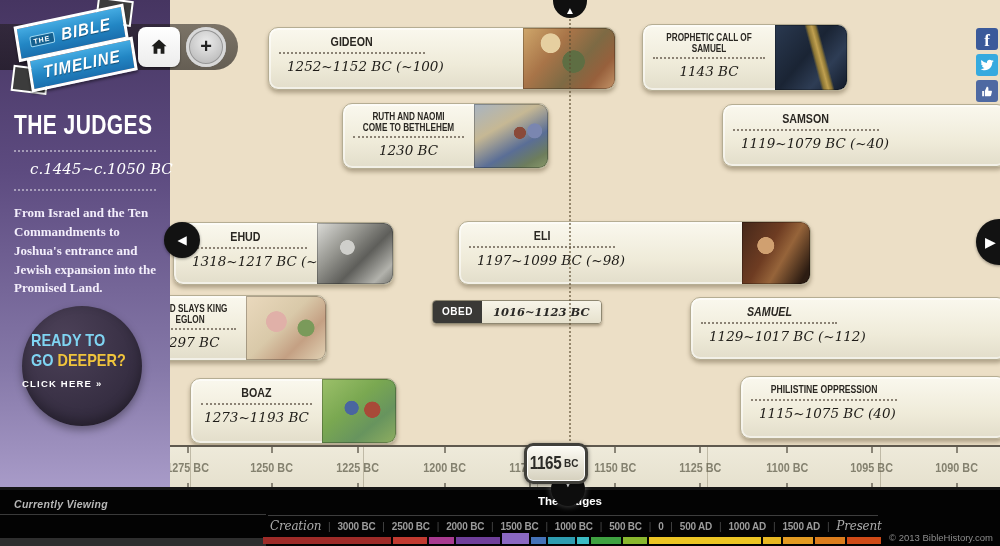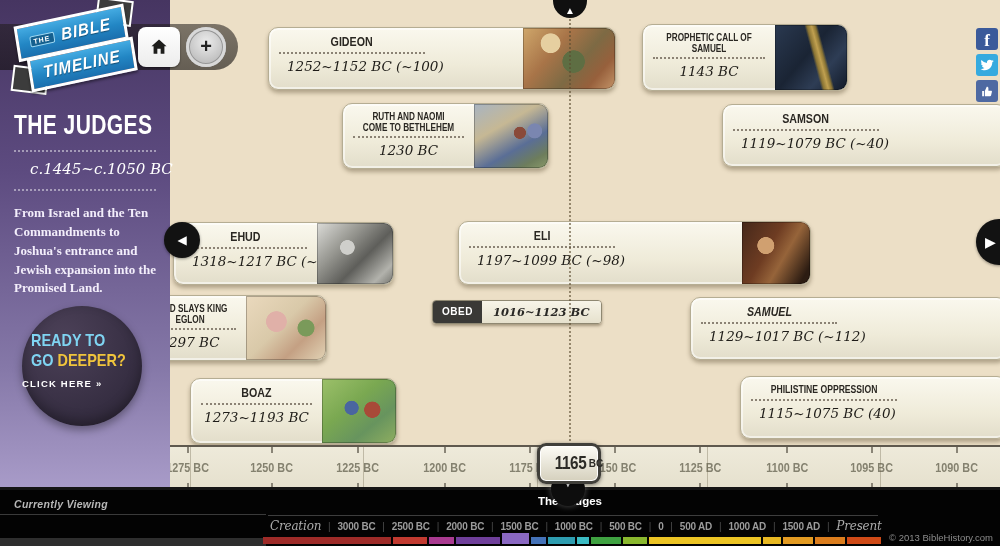--- a/index.html
+++ b/index.html
@@ -105,24 +105,24 @@
 
   
   #ruler{position:absolute;left:0;top:445px;width:1000px;height:42px;z-index:12;
     background:linear-gradient(180deg,#eeeada 0%,#e5e0cd 100%);border-top:2px solid #5f594e;}
   .tick{position:absolute;width:2px;background:#8a8577;}
   .tick.top{top:0;}.tick.bot{bottom:0;}
   .rline{position:absolute;top:0;bottom:0;width:1px;background:rgba(110,100,75,.35);}
   .rlabel{position:absolute;top:13px;width:70px;margin-left:-35px;text-align:center;
     font-weight:bold;font-size:13.5px;color:#84816f;}
   .rlabel span{display:inline-block;transform:scaleX(.8);white-space:nowrap;}
-  .marker{position:absolute;left:537px;top:443px;width:64px;height:41px;z-index:46;cursor:pointer;
+  .marker{position:absolute;left:524px;top:443px;width:64px;height:41px;z-index:46;cursor:pointer;
     background:linear-gradient(180deg,#fdfcf6,#d5d0bd);border:3px solid #403f3a;border-radius:9px;
     box-shadow:0 1px 4px rgba(0,0,0,.5), inset 0 0 0 1px #fff;box-sizing:border-box;
-    display:flex;align-items:center;justify-content:center;padding-left:17px;}
+    display:flex;align-items:center;justify-content:flex-start;}
   .marker .yr{font-size:18px;font-weight:bold;color:#2c2b27;transform:scaleX(.85);letter-spacing:-.5px;}
   .marker .era{font-size:10px;font-weight:bold;color:#2c2b27;}
   .marker-circle{position:absolute;left:551px;top:472px;width:34px;height:34px;border-radius:50%;
     background:#0d0d0d;z-index:45;box-shadow:0 0 7px rgba(255,255,255,.3);cursor:pointer;}
   .marker-circle span{position:absolute;top:6px;left:0;right:0;text-align:center;color:#fff;font-size:10px;}
 
   
   .footer{position:absolute;left:0;top:487px;width:1000px;height:59px;background:#030303;z-index:30;border-top:3px solid #151515;box-sizing:border-box;}
   .fl-viewing{position:absolute;left:14px;top:8px;font-size:10.5px;font-weight:bold;color:#b8b8b8;letter-spacing:.3px;font-style:italic;}
   .fl-div{position:absolute;left:0;top:24px;width:266px;border-top:1px solid #3a3a3a;}

